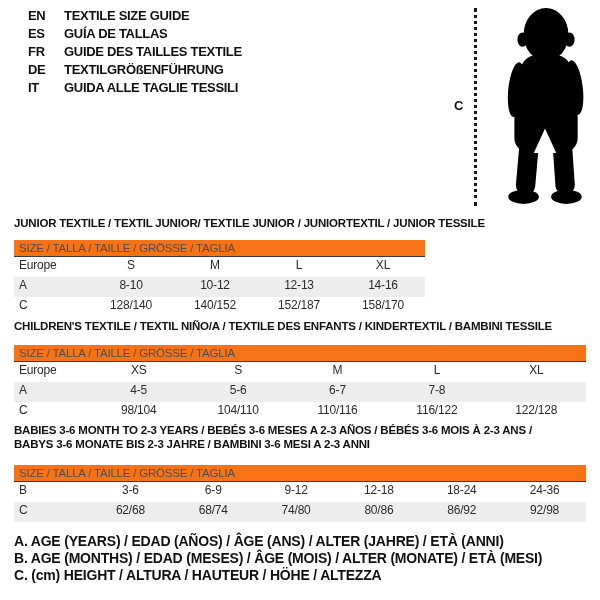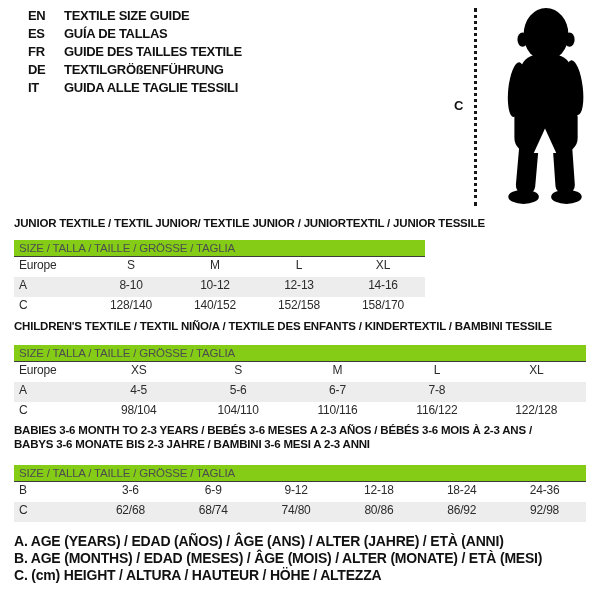--- a/index.html
+++ b/index.html
@@ -18,21 +18,21 @@
   .measure-label{position:absolute;left:14px;top:98px;font-weight:700;font-size:13px;}
   .baby-svg{position:absolute;left:55px;top:6px;}
 
   
   .sec-title{position:absolute;left:14px;font-weight:700;font-size:11.5px;letter-spacing:-0.2px;white-space:nowrap;line-height:14px;}
 
   
   .tbl{position:absolute;left:14px;background:#fff;}
   .tbl-narrow{width:411px;}
   .tbl-wide{width:572px;}
-  .tbl-head{height:16px;line-height:16px;background:#84cc16;border-bottom:1px solid #3c3c3c;
+  .tbl-head{height:16px;line-height:16px;background:#f97316;border-bottom:1px solid #3c3c3c;
             color:#4d4d4d;font-size:11.5px;padding-left:5px;letter-spacing:-0.2px;}
   .trow{display:grid;height:20px;line-height:16px;font-size:12px;color:#2b2b2b;letter-spacing:-0.2px;}
   .trow.shaded{background:#ededed;}
   .tlabel{padding-left:5px;text-align:left;}
   .tcell{text-align:center;}
 
   
   .legend{position:absolute;left:14px;top:533px;}
   .legend-line{height:17px;line-height:17px;font-weight:700;font-size:14px;letter-spacing:-0.2px;white-space:nowrap;}
 </style>
@@ -100,21 +100,21 @@
           <div class="tlabel">A</div>
           <div class="tcell">8-10</div>
           <div class="tcell">10-12</div>
           <div class="tcell">12-13</div>
           <div class="tcell">14-16</div>
         </div>
         <div class="trow" style="grid-template-columns: 75px repeat(4, 1fr);">
           <div class="tlabel">C</div>
           <div class="tcell">128/140</div>
           <div class="tcell">140/152</div>
-          <div class="tcell">152/158</div>
+          <div class="tcell">152/187</div>
           <div class="tcell">158/170</div>
         </div>
       </div>
   </div>
 
   <div class="sec-title" style="top:319px">CHILDREN'S TEXTILE / TEXTIL NIÑO/A / TEXTILE DES ENFANTS / KINDERTEXTIL / BAMBINI TESSILE</div>
   <div class="tbl tbl-wide" style="top:345px">
     <div class="tbl-head">SIZE / TALLA / TAILLE / GRÖSSE / TAGLIA</div>
     <div>
         <div class="trow" style="grid-template-columns: 75px repeat(5, 1fr);">

